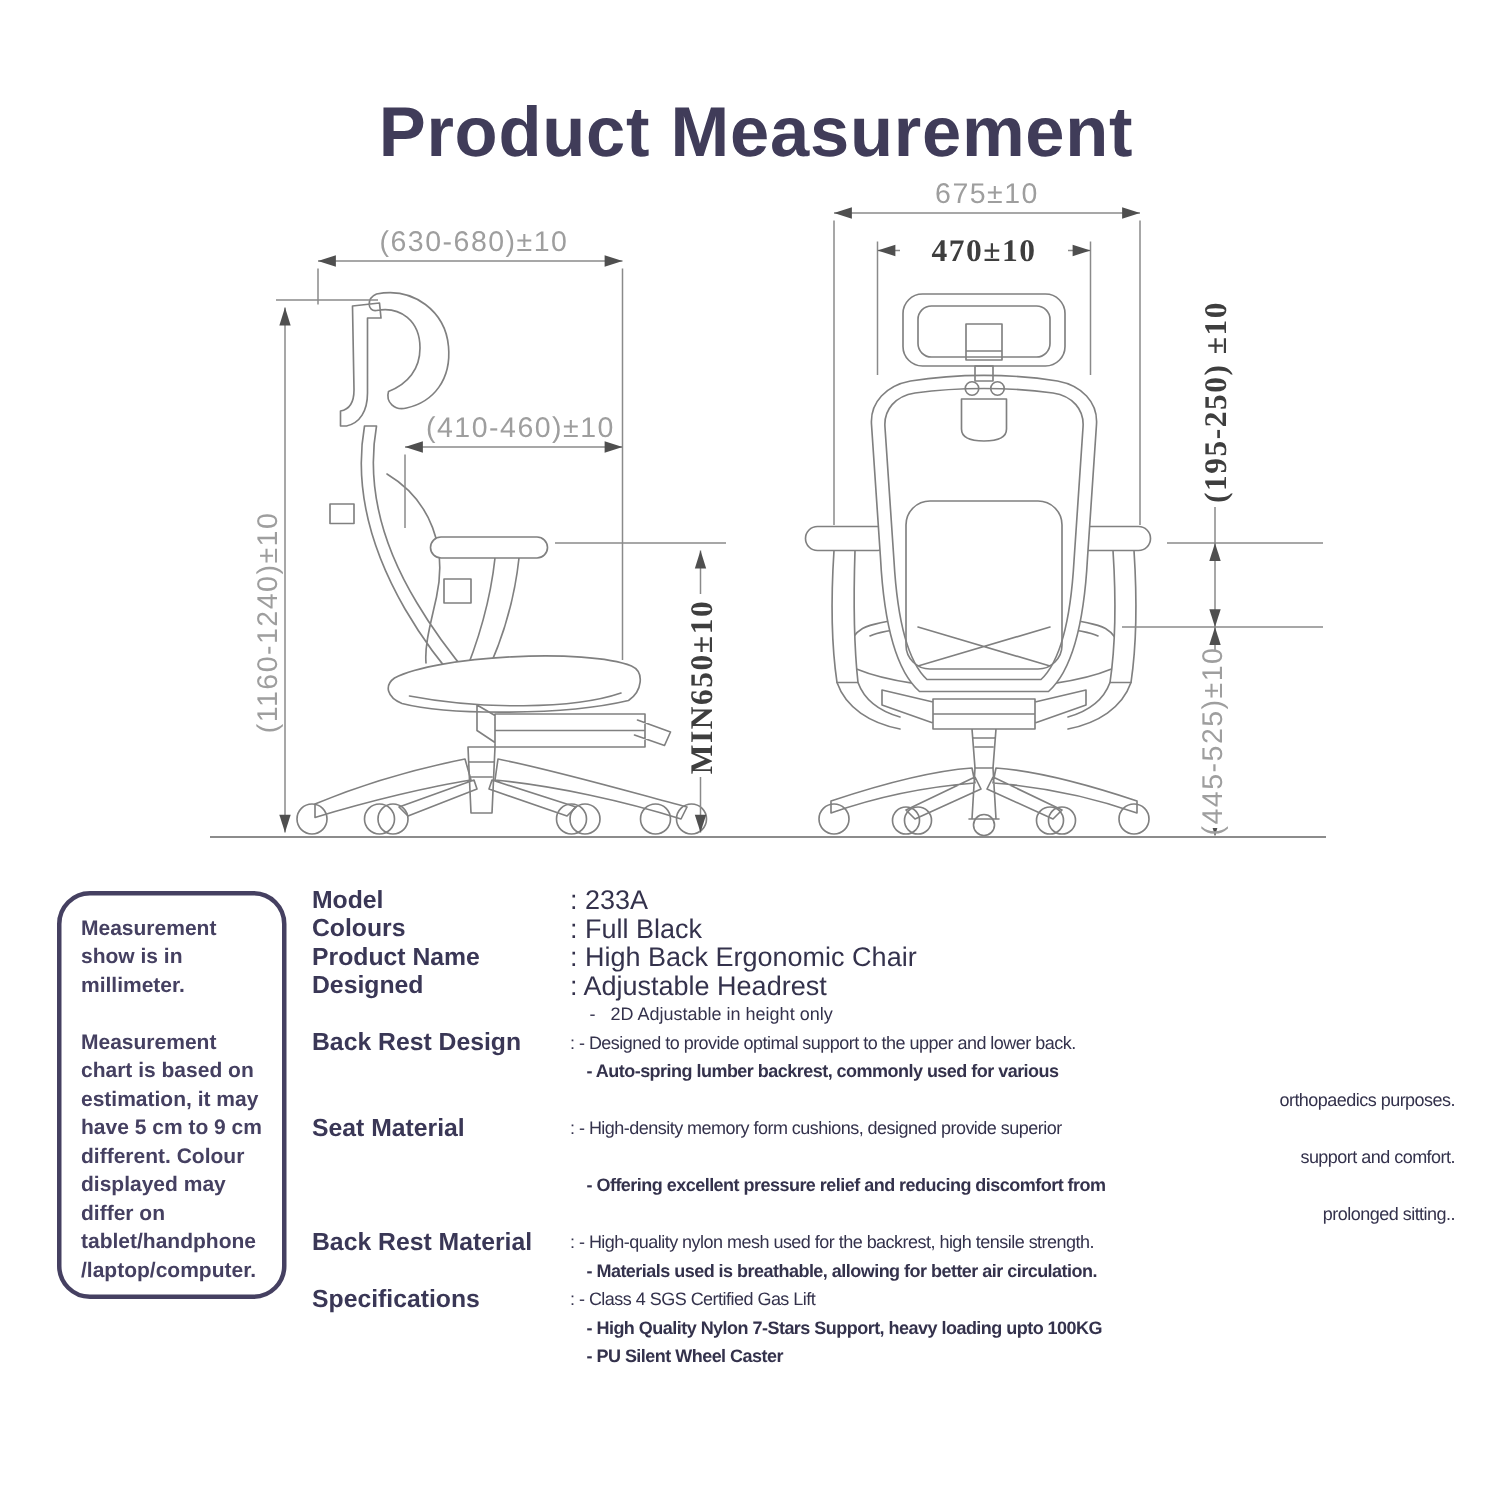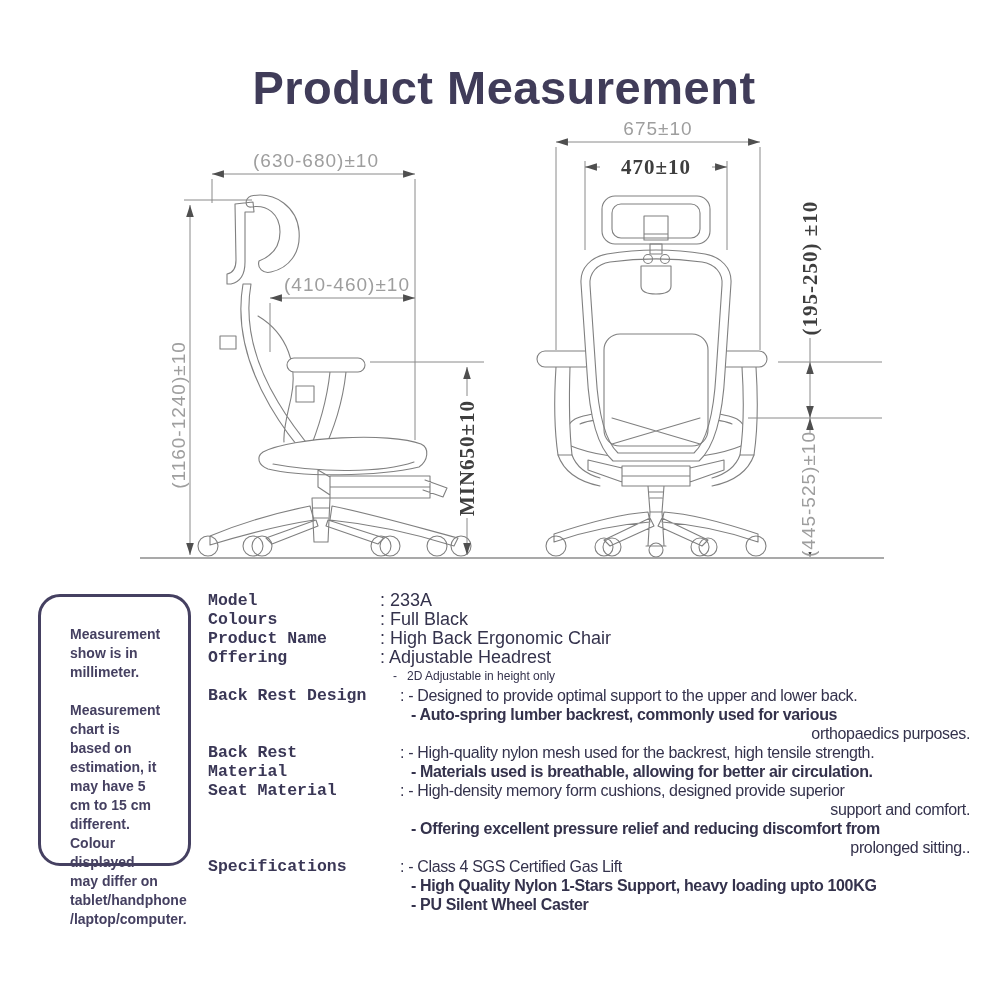--- a/index.html
+++ b/index.html
@@ -17,30 +17,30 @@
   .skw{fill:#ffffff;stroke:#808080;stroke-width:1.1;stroke-linejoin:round;}
   .dim{stroke:#8a8a8a;stroke-width:1;fill:none;}
   .dimL{font-family:"Liberation Sans",sans-serif;font-size:19px;fill:#9e9e9e;letter-spacing:1px;}
   .dimD{font-family:"Liberation Serif",serif;font-size:21px;font-weight:700;fill:#3e3e3e;letter-spacing:1px;}
   .mask{fill:#ffffff;stroke:none;}
 
   
   .notebox{position:absolute;left:38px;top:594px;width:153px;height:272px;box-sizing:border-box;
            border:3px solid #454061;border-radius:22px;padding:12px 8px 10px 13px;
            color:#454061;font-size:14px;font-weight:700;line-height:19px;}
-  .notebox p{margin:16px;}
+  .notebox p{margin:0;}
   .notebox p + p{margin-top:19px;}
 
   
   .specs{position:absolute;left:208px;top:591px;width:762px;color:#34324c;}
   .srow{display:flex;align-items:flex-start;}
-  .slabel{flex:0 0 172px;font-weight:700;font-size:16.5px;line-height:19px;color:#3a3756;font-family:Liberation Mono, monospace;}
+  .slabel{flex:0 0 172px;font-weight:700;font-size:16.5px;line-height:19px;color:#3a3756;}
   .sval{flex:1;min-width:0;}
   .ln{font-size:18px;line-height:19px;white-space:pre-wrap;}
-  .cond{font-size:16px;letter-spacing:-.35px;margin-left:20px;}
+  .cond{font-size:12px;letter-spacing:-.35px;}
   .v1{padding-left:11px;font-weight:bold;}
   .v2{padding-left:23px;text-align:right;}
   .sub{font-size:12px;line-height:19px;padding-left:13px;letter-spacing:0;}
 </style>
 </head>
 <body>
 
 <div class="page">
 
   <h1 class="title">Product Measurement</h1>
@@ -178,21 +178,21 @@
       <text class="dimD" x="810" y="268" text-anchor="middle" dy=".35em" transform="rotate(-90 810 268)">(195-250) ±10</text>
 
       <line class="dim" x1="810" y1="418" x2="810" y2="557" marker-start="url(#arr)" marker-end="url(#arr)"></line>
       <rect class="mask" x="798" y="434" width="24" height="118"></rect>
       <text class="dimL" x="808" y="494" text-anchor="middle" dy=".35em" transform="rotate(-90 808 494)">(445-525)±10</text>
     </g>
   </svg>
 
   <div class="notebox">
     <p>Measurement show is in millimeter.</p>
-    <p>Measurement chart is based on estimation, it may have 5 cm to 15 cm different. Colour displayed may differ on tablet/handphone /laptop/computer.</p>
+    <p>Measurement chart is based on estimation, it may have 5 cm to 9 cm different. Colour displayed may differ on tablet/handphone /laptop/computer.</p>
   </div>
 
   <div class="specs">
 
     <div class="srow">
       <div class="slabel">Model</div>
       <div class="sval">
           <div class="ln">: 233A</div>
         </div>
     </div>
@@ -205,58 +205,58 @@
     </div>
 
     <div class="srow">
       <div class="slabel">Product Name</div>
       <div class="sval">
           <div class="ln">: High Back Ergonomic Chair</div>
         </div>
     </div>
 
     <div class="srow">
-      <div class="slabel">Offering</div>
+      <div class="slabel">Designed</div>
       <div class="sval">
         <div class="ln">: Adjustable Headrest</div>
         <div class="ln sub">-   2D Adjustable in height only</div>
       </div>
     </div>
 
 
     <div class="srow">
       <div class="slabel">Back Rest Design</div>
       <div class="sval">
         <div class="ln cond">: - Designed to provide optimal support to the upper and lower back.</div>
         <div class="ln cond v1">- Auto-spring lumber backrest, commonly used for various</div>
         <div class="ln cond v2">orthopaedics purposes.</div>
-      </div>
-    </div>
-
-    <div class="srow">
-      <div class="slabel">Back Rest Material</div>
-      <div class="sval">
-        <div class="ln cond">: - High-quality nylon mesh used for the backrest, high tensile strength.</div>
-        <div class="ln cond v1">- Materials used is breathable, allowing for better air circulation.</div>
       </div>
     </div>
 
     <div class="srow">
       <div class="slabel">Seat Material</div>
       <div class="sval">
         <div class="ln cond">: - High-density memory form cushions, designed provide superior</div>
         <div class="ln cond v2">support and comfort.</div>
         <div class="ln cond v1">- Offering excellent pressure relief and reducing discomfort from</div>
         <div class="ln cond v2">prolonged sitting..</div>
       </div>
     </div>
 
     <div class="srow">
+      <div class="slabel">Back Rest Material</div>
+      <div class="sval">
+        <div class="ln cond">: - High-quality nylon mesh used for the backrest, high tensile strength.</div>
+        <div class="ln cond v1">- Materials used is breathable, allowing for better air circulation.</div>
+      </div>
+    </div>
+
+    <div class="srow">
       <div class="slabel">Specifications</div>
       <div class="sval">
         <div class="ln cond">: - Class 4 SGS Certified Gas Lift</div>
-        <div class="ln cond v1">- High Quality Nylon 1-Stars Support, heavy loading upto 100KG</div>
+        <div class="ln cond v1">- High Quality Nylon 7-Stars Support, heavy loading upto 100KG</div>
         <div class="ln cond v1">- PU Silent Wheel Caster</div>
       </div>
     </div>
 
   </div>
 </div>
 
 </body></html>

